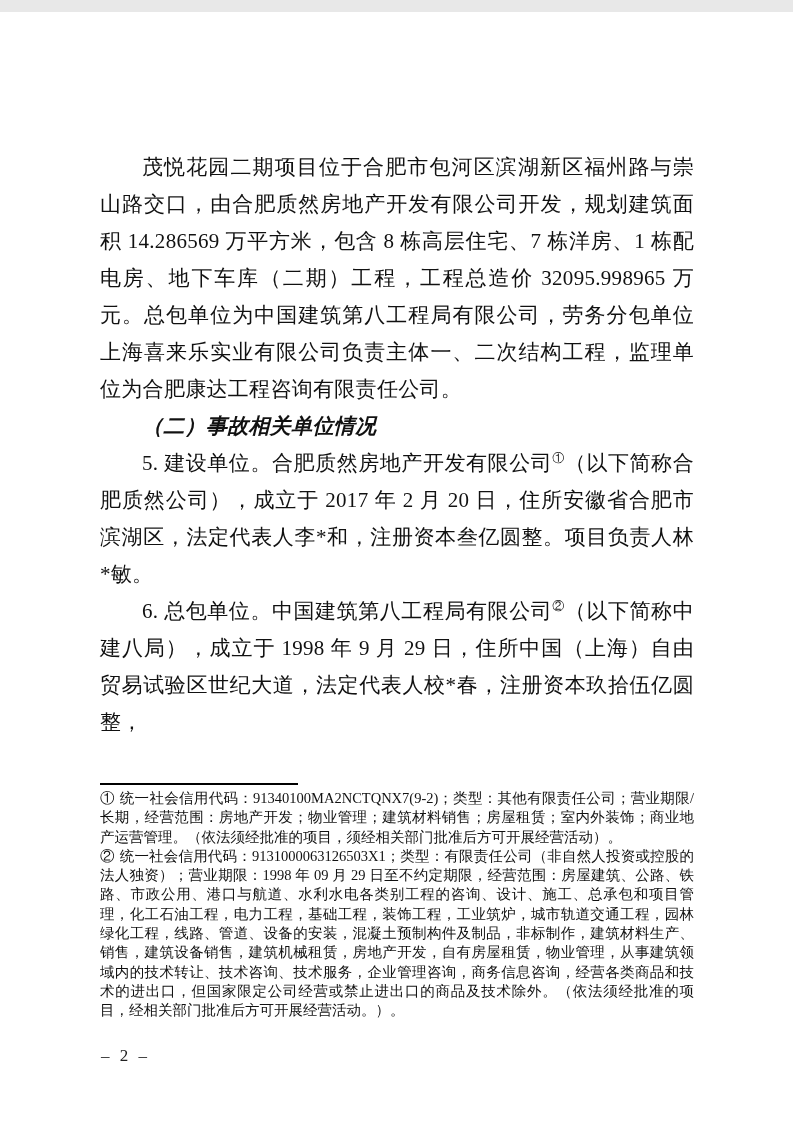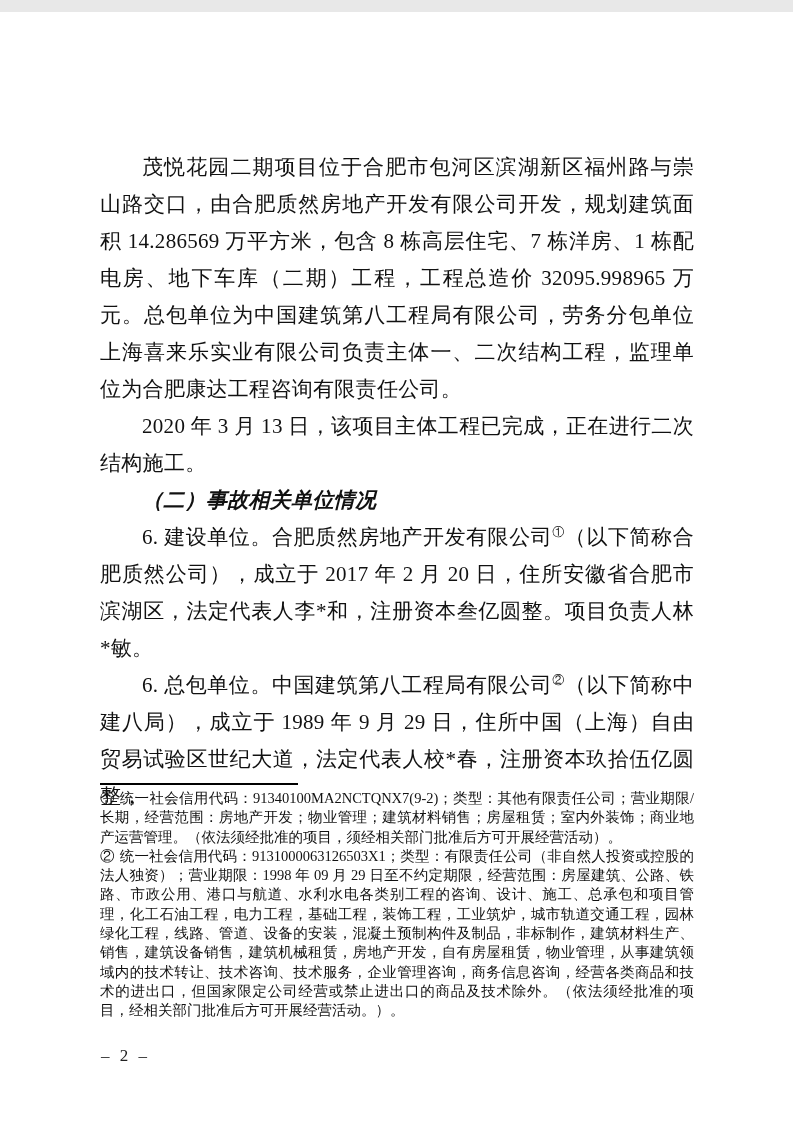--- a/index.html
+++ b/index.html
@@ -58,24 +58,23 @@
     color: #222;
   }
 </style>
 </head>
 <body>
 
 <div class="page">
 
   <div class="body-text">
     <p>茂悦花园二期项目位于合肥市包河区滨湖新区福州路与崇山路交口，由合肥质然房地产开发有限公司开发，规划建筑面积 14.286569 万平方米，包含 8 栋高层住宅、7 栋洋房、1 栋配电房、地下车库（二期）工程，工程总造价 32095.998965 万元。总包单位为中国建筑第八工程局有限公司，劳务分包单位上海喜来乐实业有限公司负责主体一、二次结构工程，监理单位为合肥康达工程咨询有限责任公司。</p>
-    <p>2020 年 3 月 13 日，该项目主体工程已完成，正在进行二次结构施工。</p>
     <p class="heading">（二）事故相关单位情况</p>
-    <p><span>6. 建设单位。合肥质然房地产开发有限公司</span><sup class="fn-ref">①</sup><span>（以下简称合肥质然公司），成立于 2017 年 2 月 20 日，住所安徽省合肥市滨湖区，法定代表人李*和，注册资本叁亿圆整。项目负责人林*敏。</span></p>
-    <p><span>6. 总包单位。中国建筑第八工程局有限公司</span><sup class="fn-ref">②</sup><span>（以下简称中建八局），成立于 1989 年 9 月 29 日，住所中国（上海）自由贸易试验区世纪大道，法定代表人校*春，注册资本玖拾伍亿圆整，</span></p>
+    <p><span>5. 建设单位。合肥质然房地产开发有限公司</span><sup class="fn-ref">①</sup><span>（以下简称合肥质然公司），成立于 2017 年 2 月 20 日，住所安徽省合肥市滨湖区，法定代表人李*和，注册资本叁亿圆整。项目负责人林*敏。</span></p>
+    <p><span>6. 总包单位。中国建筑第八工程局有限公司</span><sup class="fn-ref">②</sup><span>（以下简称中建八局），成立于 1998 年 9 月 29 日，住所中国（上海）自由贸易试验区世纪大道，法定代表人校*春，注册资本玖拾伍亿圆整，</span></p>
   </div>
 
   <div class="fn-rule"></div>
 
   <div class="footnotes">
     <p><span class="fn-marker">①</span><span>统一社会信用代码：91340100MA2NCTQNX7(9-2)；类型：其他有限责任公司；营业期限/长期，经营范围：房地产开发；物业管理；建筑材料销售；房屋租赁；室内外装饰；商业地产运营管理。（依法须经批准的项目，须经相关部门批准后方可开展经营活动）。</span></p>
     <p><span class="fn-marker">②</span><span>统一社会信用代码：9131000063126503X1；类型：有限责任公司（非自然人投资或控股的法人独资）；营业期限：1998 年 09 月 29 日至不约定期限，经营范围：房屋建筑、公路、铁路、市政公用、港口与航道、水利水电各类别工程的咨询、设计、施工、总承包和项目管理，化工石油工程，电力工程，基础工程，装饰工程，工业筑炉，城市轨道交通工程，园林绿化工程，线路、管道、设备的安装，混凝土预制构件及制品，非标制作，建筑材料生产、销售，建筑设备销售，建筑机械租赁，房地产开发，自有房屋租赁，物业管理，从事建筑领域内的技术转让、技术咨询、技术服务，企业管理咨询，商务信息咨询，经营各类商品和技术的进出口，但国家限定公司经营或禁止进出口的商品及技术除外。（依法须经批准的项目，经相关部门批准后方可开展经营活动。）。</span></p>
   </div>
 
   <div class="page-number">– 2 –</div>

